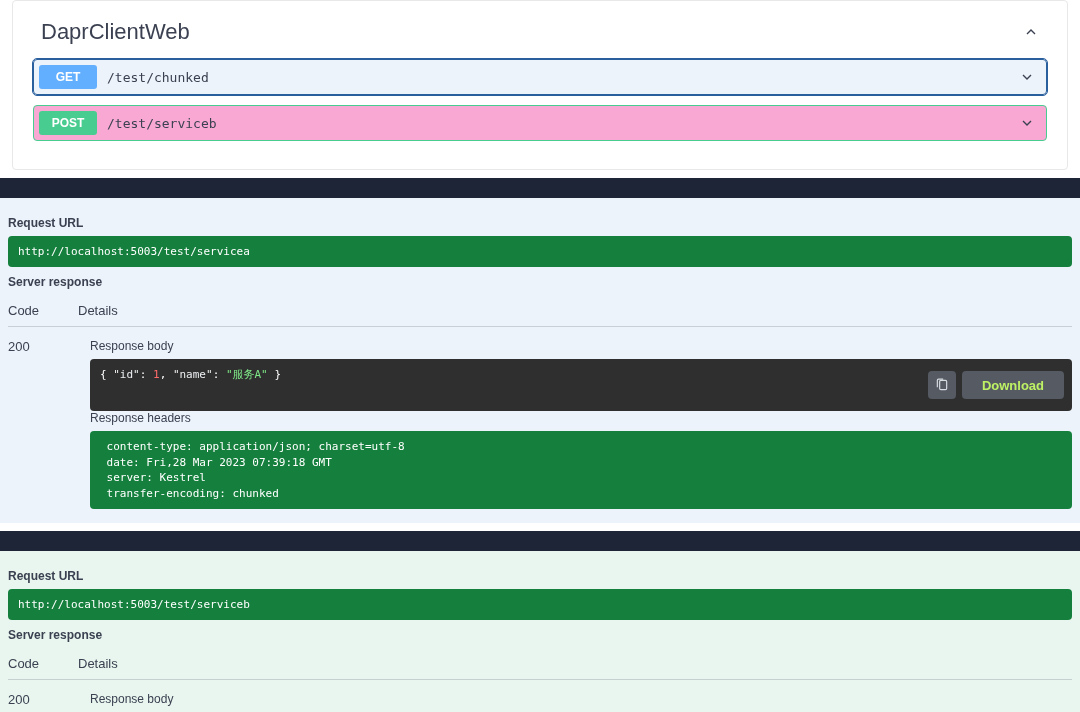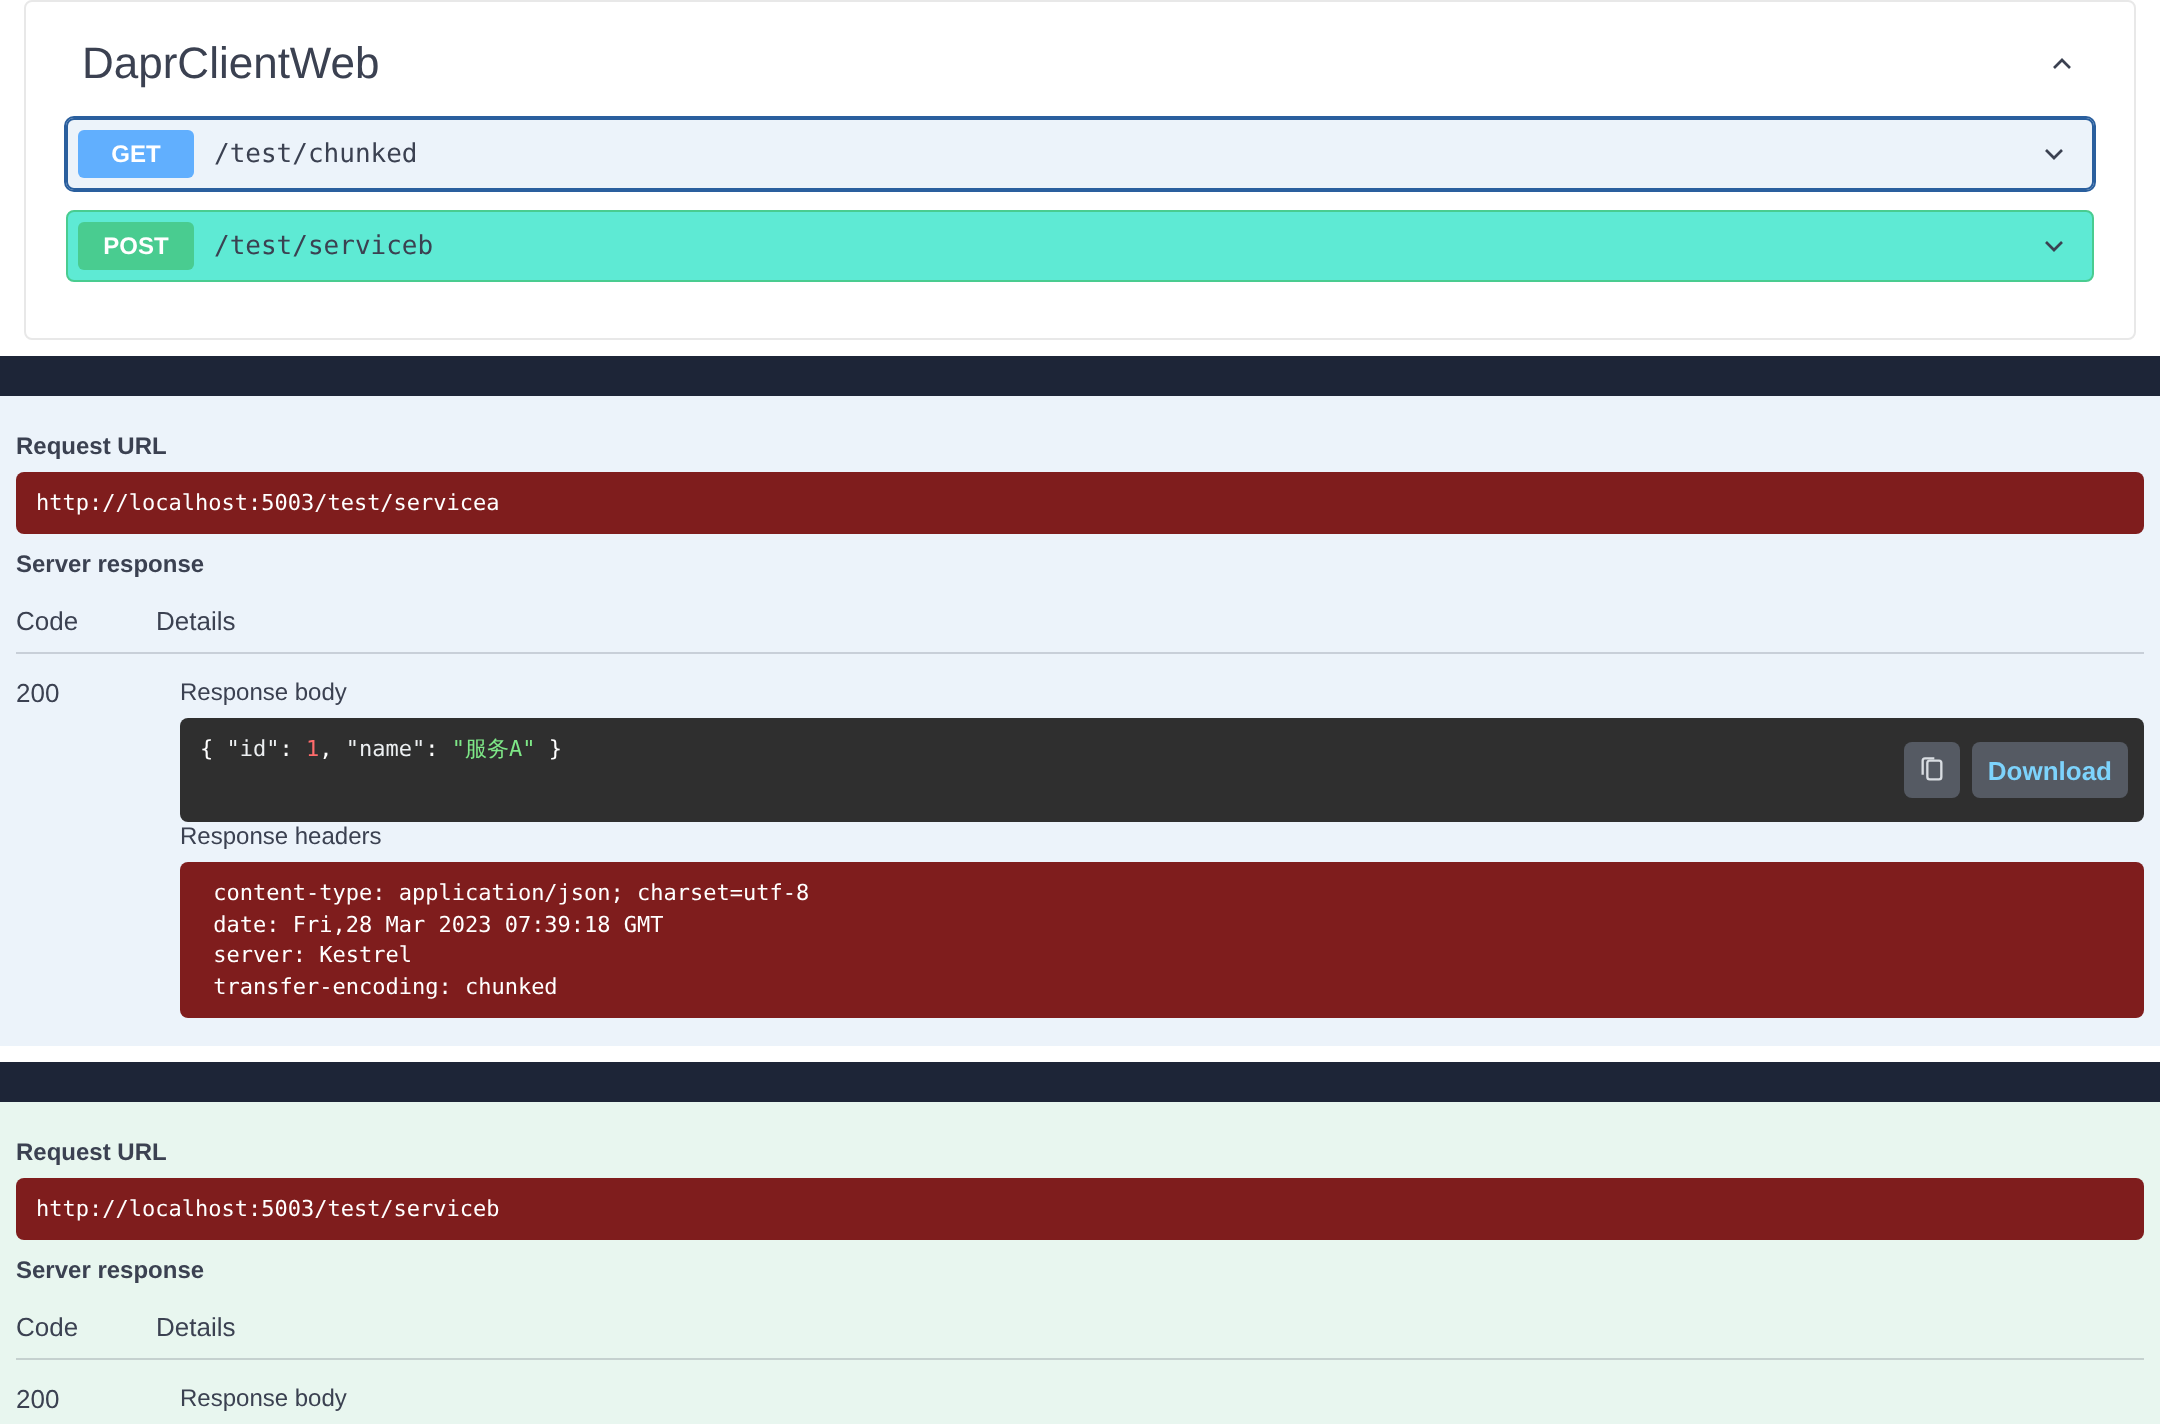--- a/index.html
+++ b/index.html
@@ -39,21 +39,21 @@
     }
     .op-get {
       background: #ecf3fa;
       border: 1px solid #61affe;
     }
     .op-get.selected {
       outline: 1px solid #2a5f9e;
       border-color: #2a5f9e;
     }
     .op-post {
-      background: #5eead4;
+      background: #f9a8d4;
       border: 1px solid #49cc90;
     }
     .method-badge {
       display: inline-flex;
       align-items: center;
       justify-content: center;
       min-width: 58px;
       height: 24px;
       border-radius: 3px;
       font-size: 12px;
@@ -87,21 +87,21 @@
     .panel-a { background: #ecf3fa; }
     .panel-b { background: #e8f6ef; }
 
     .label-h {
       font-size: 12px;
       font-weight: 700;
       color: #3b4151;
       padding: 8px 0 6px 0;
     }
     .code-box {
-      background: #7f1d1d;
+      background: #15803d;
       color: #fff;
       border-radius: 4px;
       padding: 8px 10px;
       font-family: "Consolas", "Menlo", monospace;
       font-size: 11px;
       line-height: 1.4;
       white-space: pre;
       position: relative;
     }
     .table-head {
@@ -159,22 +159,22 @@
       align-items: center;
       justify-content: center;
       cursor: pointer;
       color: #d9dde2;
     }
     .dl-btn {
       background: #555a63;
       border: none;
       border-radius: 4px;
       height: 28px;
-      padding: 0 8px;
-      color: #7dd3fc;
+      padding: 0 20px;
+      color: #bef264;
       font-size: 13px;
       font-weight: 600;
       cursor: pointer;
     }
     .hdr-line { color: #fff; }
   </style>
 </head>
 <body>
 
 <div class="section-wrapper">

